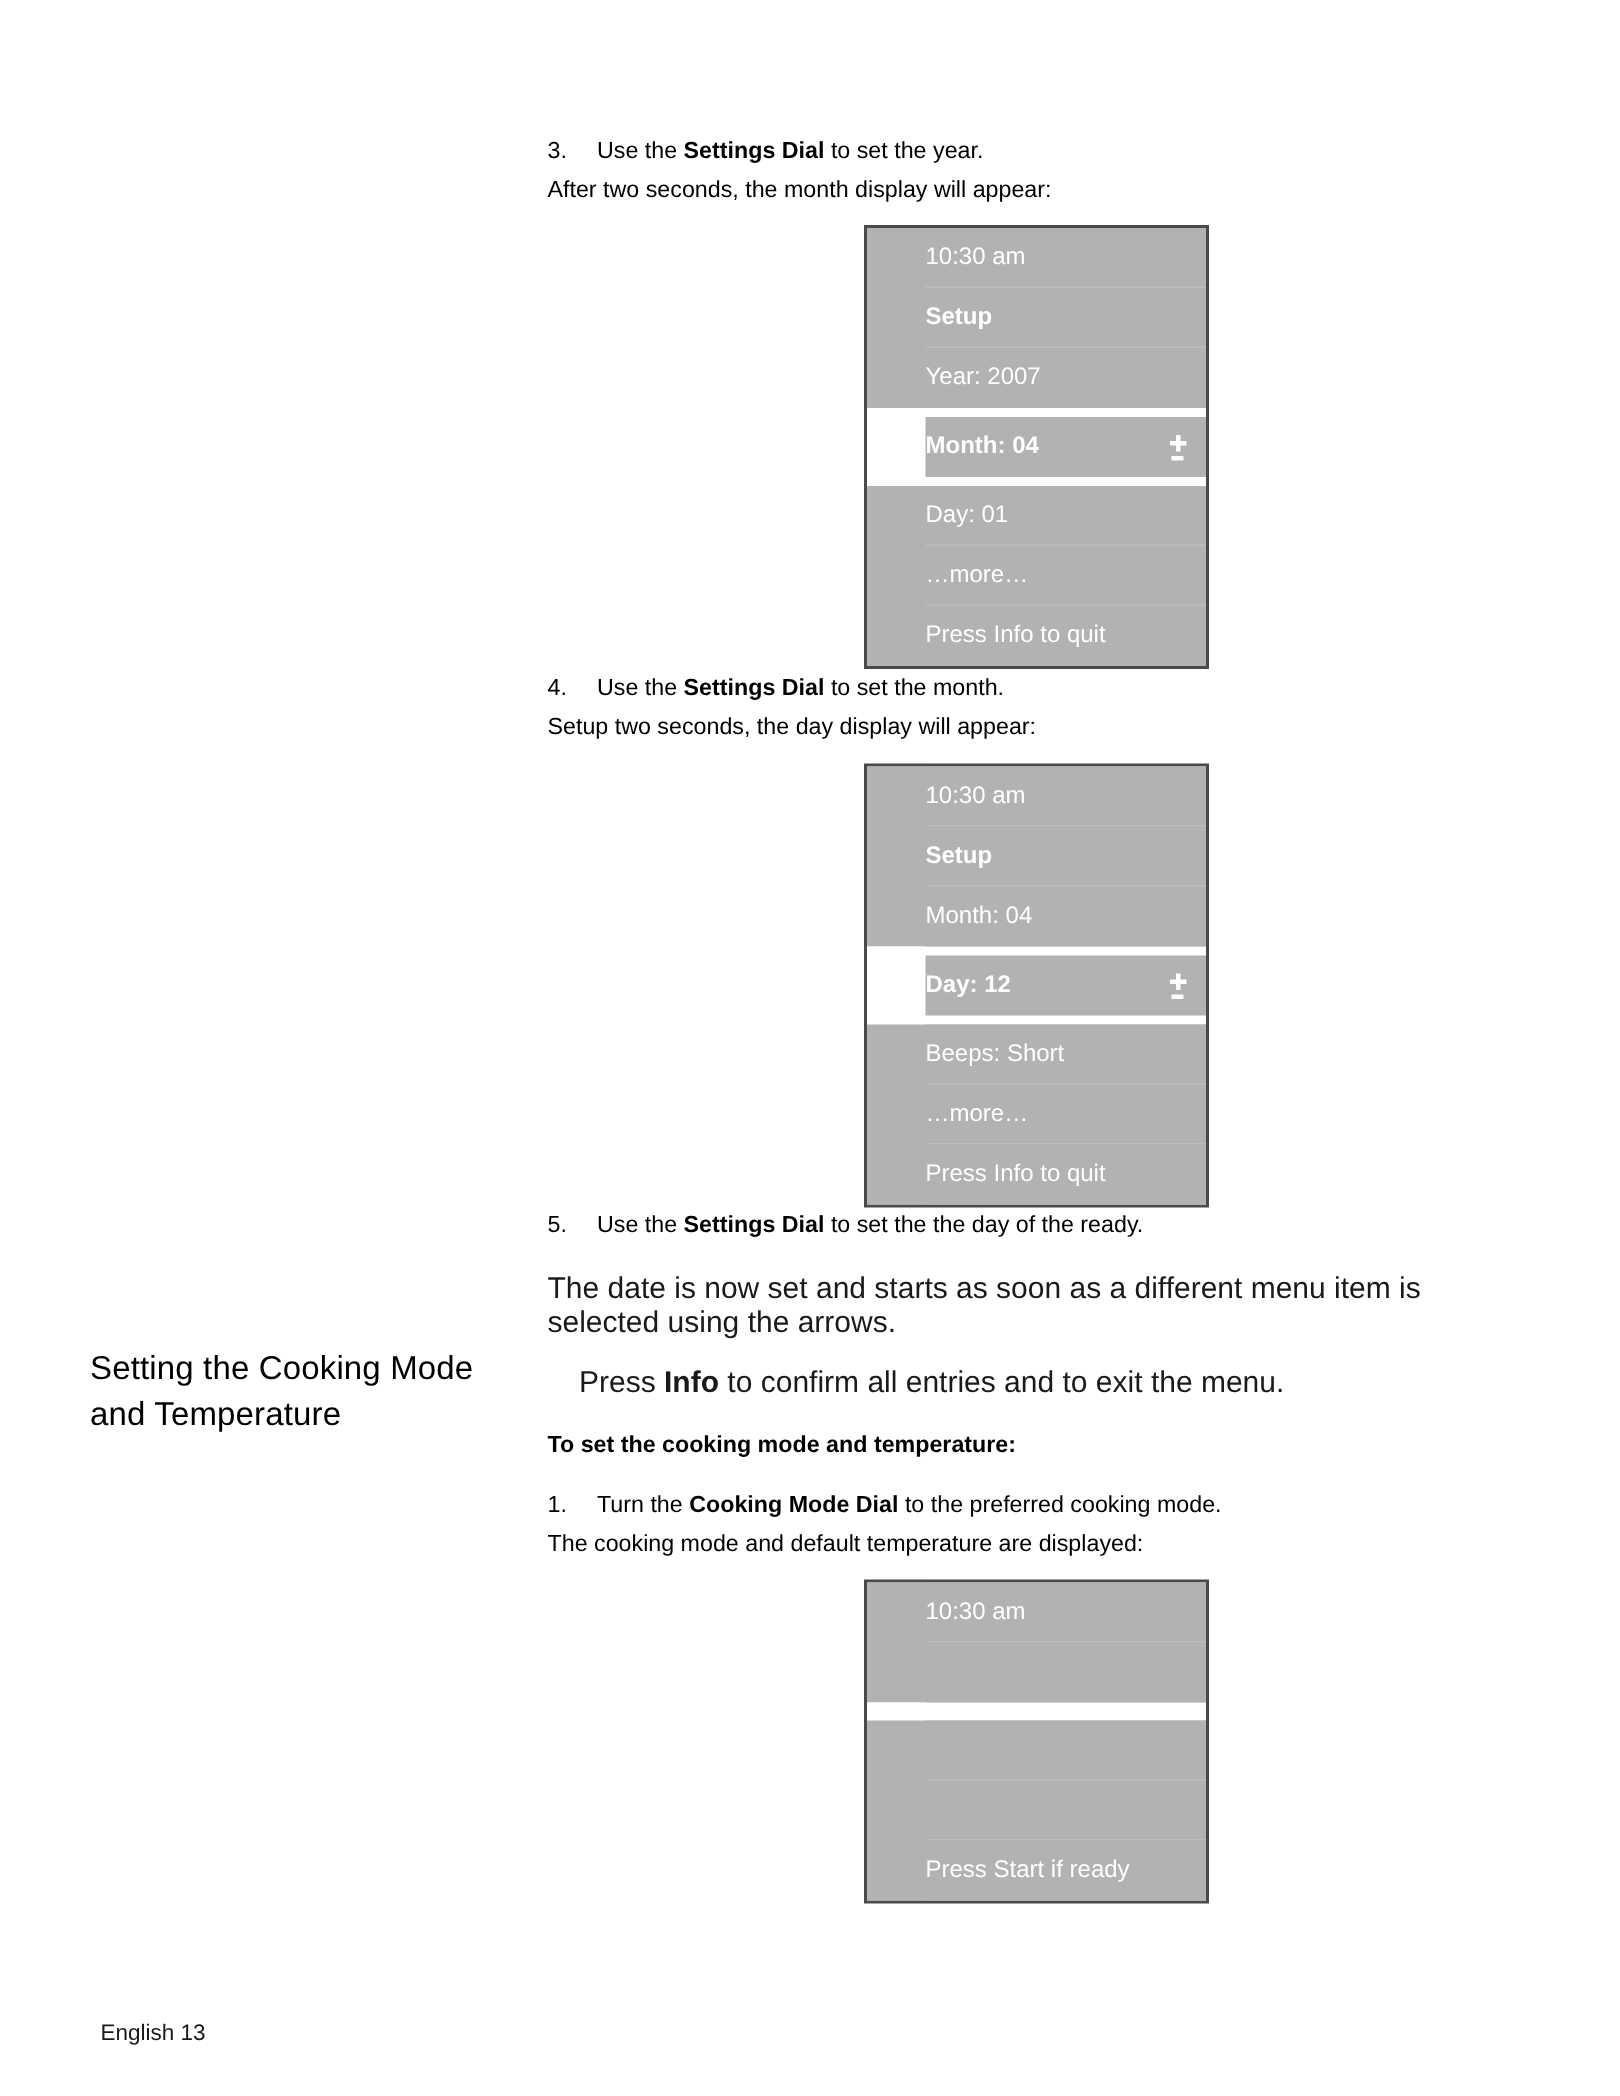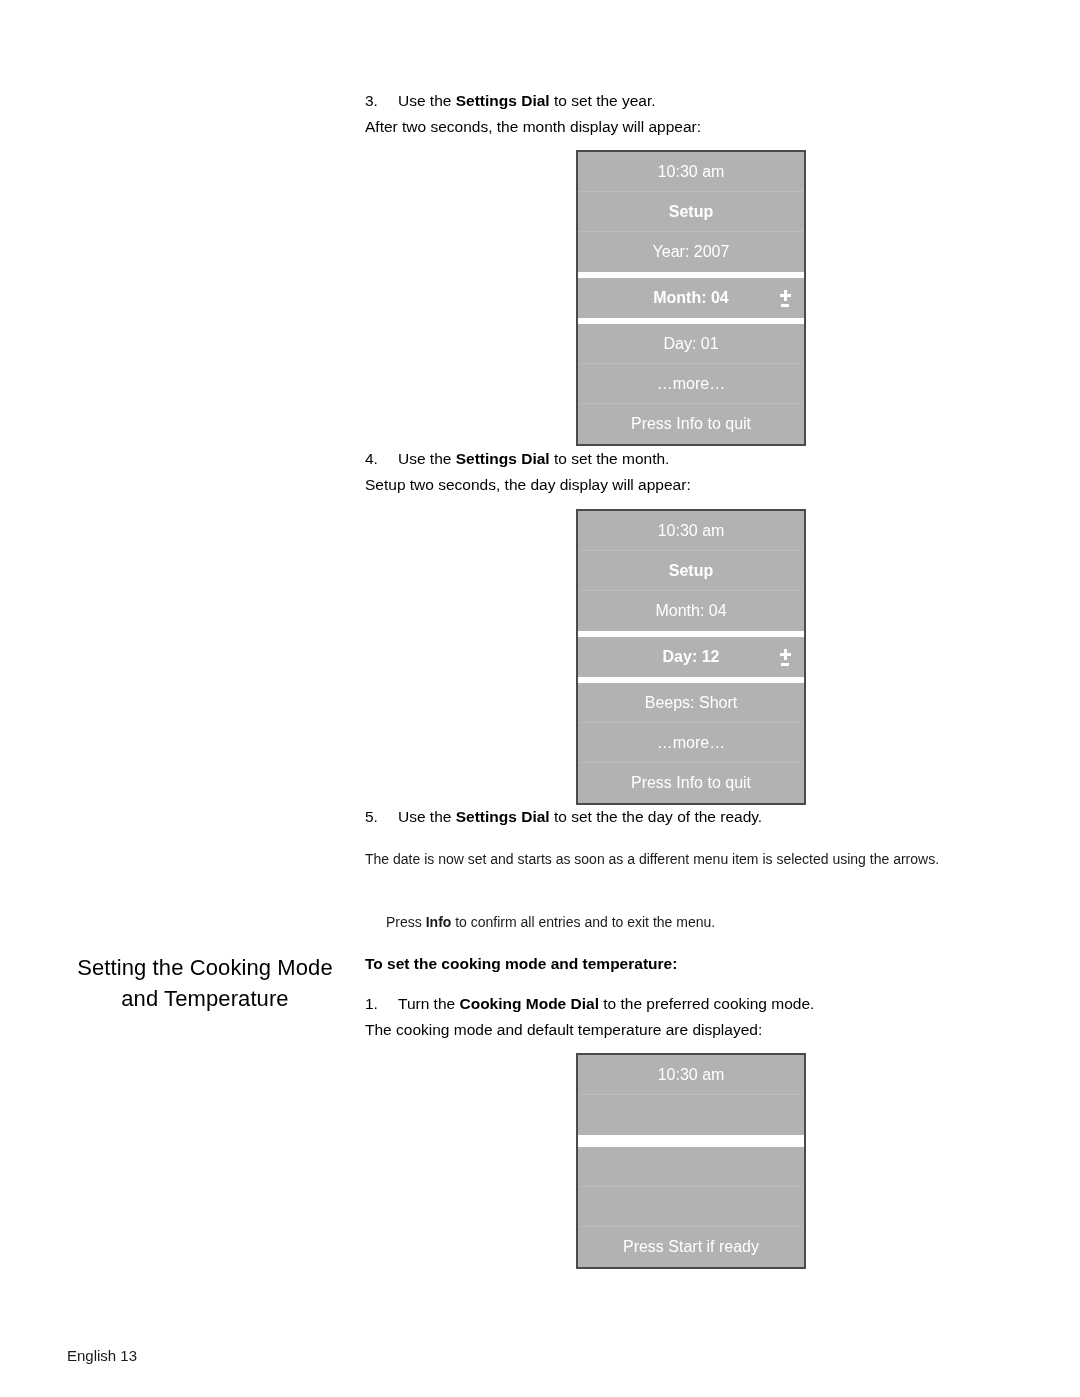--- a/index.html
+++ b/index.html
@@ -31,21 +31,21 @@
     margin-left: 33px;
   }
   .step .body .sub {
     display: block;
     margin-top: 3px;
   }
   b, .b { font-weight: bold; }
 
   .para {
     position: absolute;
-    font-size: 14px;
+    font-size: 20px;
     line-height: 22.5px;
     color: #1a1a1a;
   }
 
   
   .section-heading {
     position: absolute;
     font-size: 22px;
     line-height: 31px;
     font-weight: normal;
@@ -78,27 +78,27 @@
     display: block;
   }
   .lcd-gap {
     background: #ffffff;
     height: 6px;
   }
   .lcd-row {
     position: relative;
     height: 40px;
     line-height: 40px;
-    text-align: center;
     color: #ffffff;
     font-size: 16px;
     background: #b2b2b2;
     border-bottom: 1px solid #bcbcbc;
     box-sizing: border-box;
     white-space: nowrap;
+    margin-left: 39px;
   }
   .lcd-row:last-child { border-bottom: none; }
   .lcd-row.bold { font-weight: bold; }
   .lcd-row.sel {
     font-weight: bold;
     border-bottom: none;
   }
   .lcd-row.blank { color: transparent; }
   .plusminus {
     position: absolute;
@@ -208,21 +208,21 @@
     <span>Use the </span><b>Settings Dial</b><span> to set the the day of the ready.</span>
   </span>
 </div>
 
 <div class="para" style="left:365px; top:848px; width:636px;">The date is now set and starts as soon as a different menu item is selected using the arrows.</div>
 
 <div class="para" style="left:386px; top:911px; width:636px;">
   <span>Press </span><b>Info</b><span> to confirm all entries and to exit the menu.</span>
 </div>
 
-<div class="section-heading" style="left:60px; top:952px; width:290px;text-align:center;">Setting the Cooking Mode and Temperature</div>
+<div class="section-heading" style="left:60px; top:896px; width:290px;">Setting the Cooking Mode and Temperature</div>
 
 <div class="subhead" style="left:365px; top:955px; width:640px;">To set the cooking mode and temperature:</div>
 
 <div class="step" style="left:365px; top:993px; width:640px;">
   <span class="num">1.</span>
   <span class="body">
     <span>Turn the </span><b>Cooking Mode Dial</b><span> to the preferred cooking mode.</span>
     <span class="sub">The cooking mode and default temperature are displayed:</span>
   </span>
 </div>

